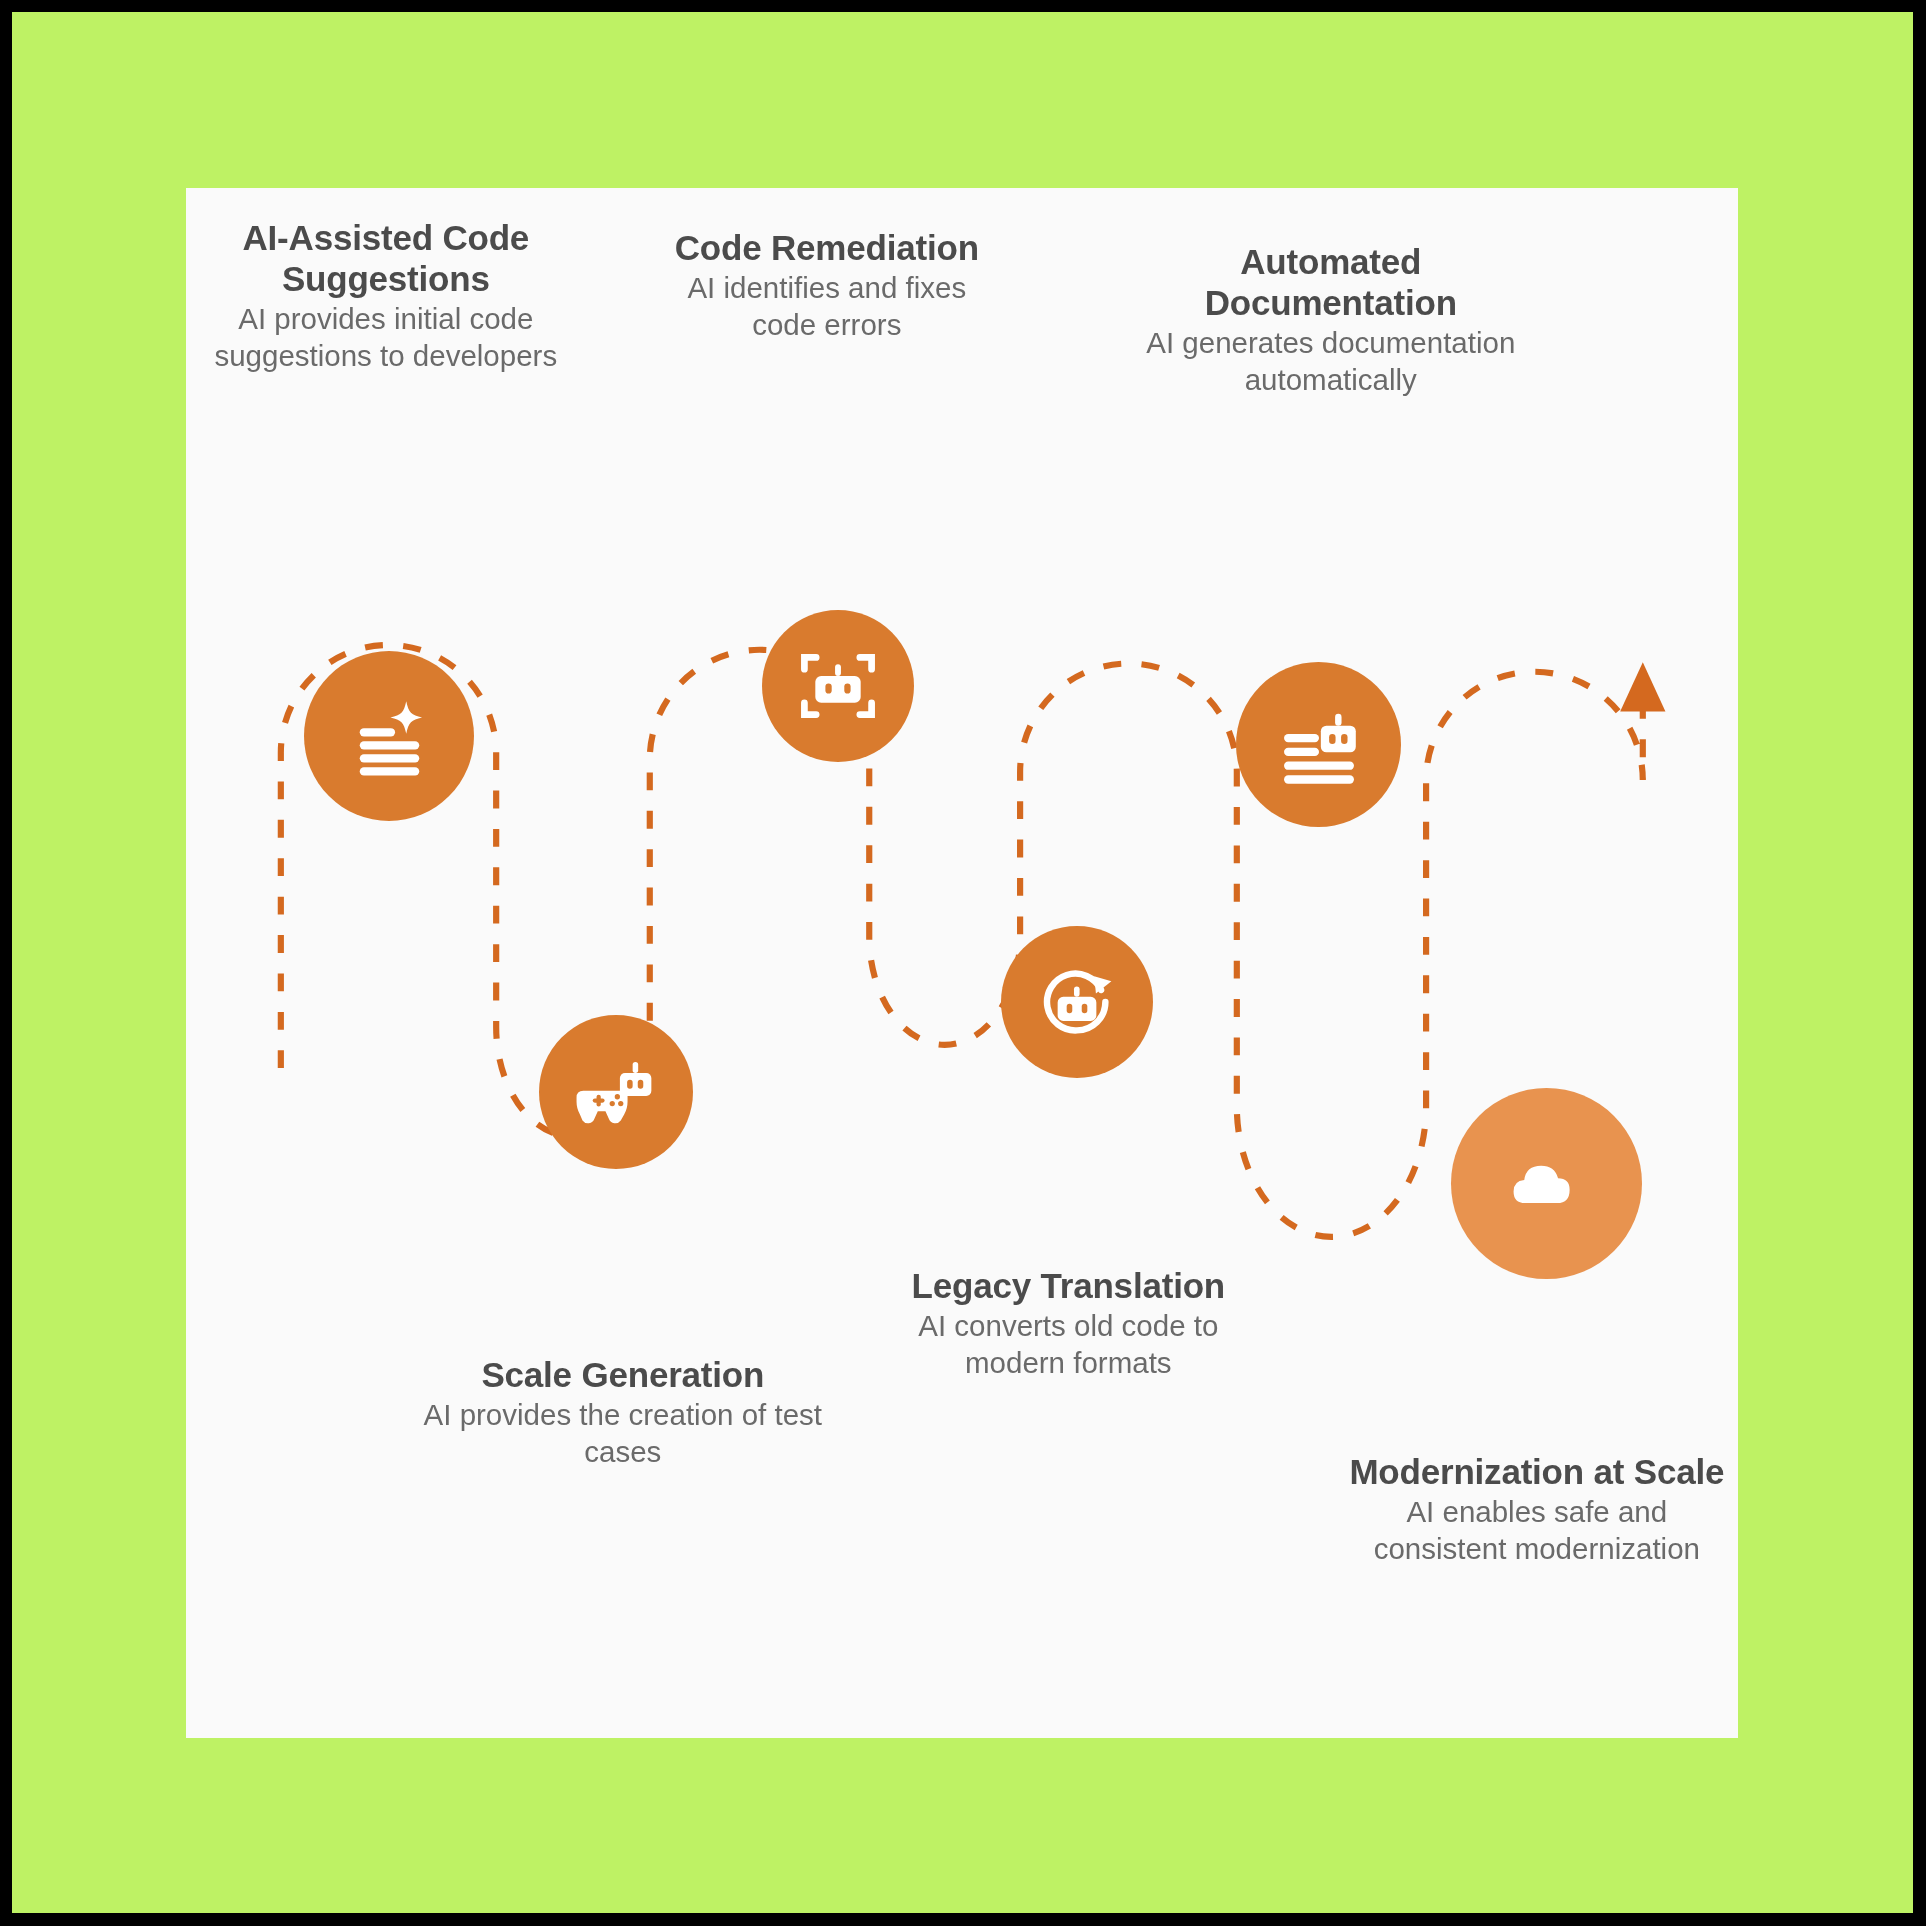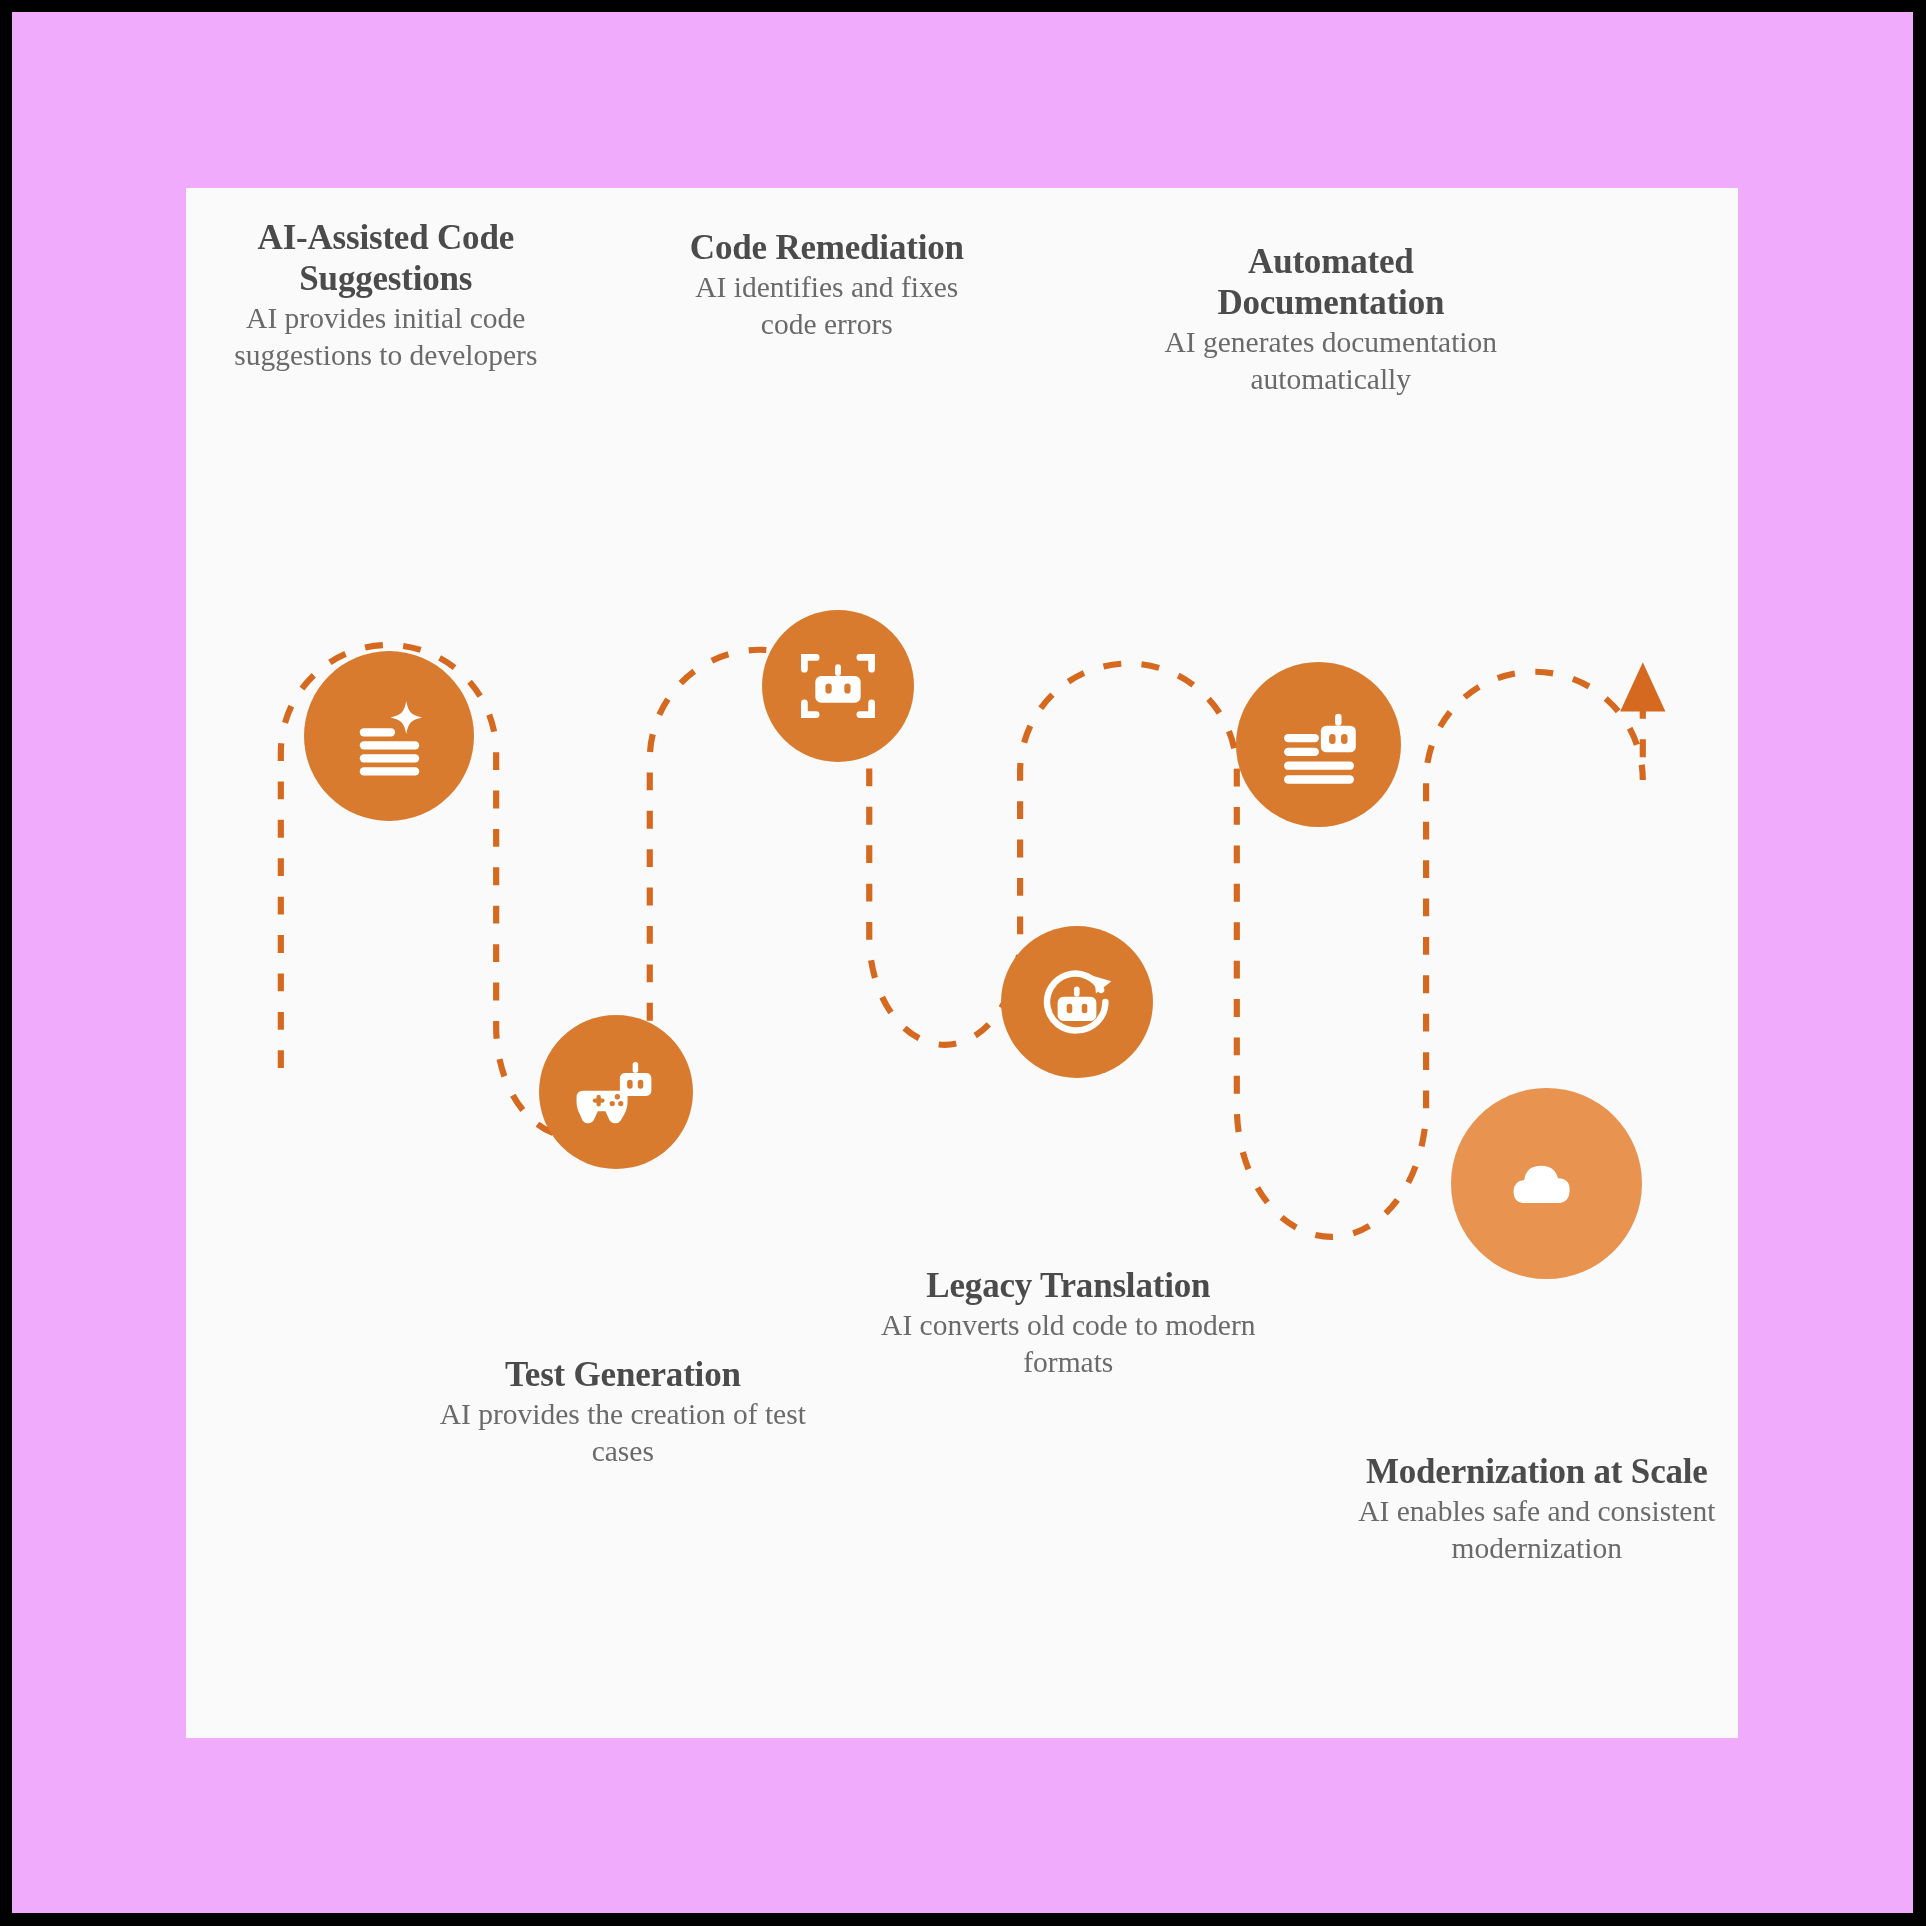--- a/index.html
+++ b/index.html
@@ -12,22 +12,21 @@
     font-family: "Liberation Sans", sans-serif;
     overflow: hidden;
   }
 
   #frame {
     position: absolute;
     left: 12.3px;
     top: 12.3px;
     width: 1901px;
     height: 1901px;
-    background: #f0abfc;
-    font-family: Liberation Serif, serif;
+    background: #bef264;
   }
 
   
   #panel {
     position: absolute;
     left: 174px;
     top: 176px;
     width: 1552px;
     height: 1550px;
     background: #fafafa;
@@ -138,21 +137,21 @@
       <div class="step-title">Code Remediation</div>
       <div class="step-desc">AI identifies and fixes code errors</div>
     </div>
 
     <div class="step-text" id="t3">
       <div class="step-title">Automated Documentation</div>
       <div class="step-desc">AI generates documentation automatically</div>
     </div>
 
     <div class="step-text" id="t4">
-      <div class="step-title">Test Generation</div>
+      <div class="step-title">Scale Generation</div>
       <div class="step-desc">AI provides the creation of test cases</div>
     </div>
 
     <div class="step-text" id="t5">
       <div class="step-title">Legacy Translation</div>
       <div class="step-desc">AI converts old code to modern formats</div>
     </div>
 
     <div class="step-text" id="t6">
       <div class="step-title">Modernization at Scale</div>

